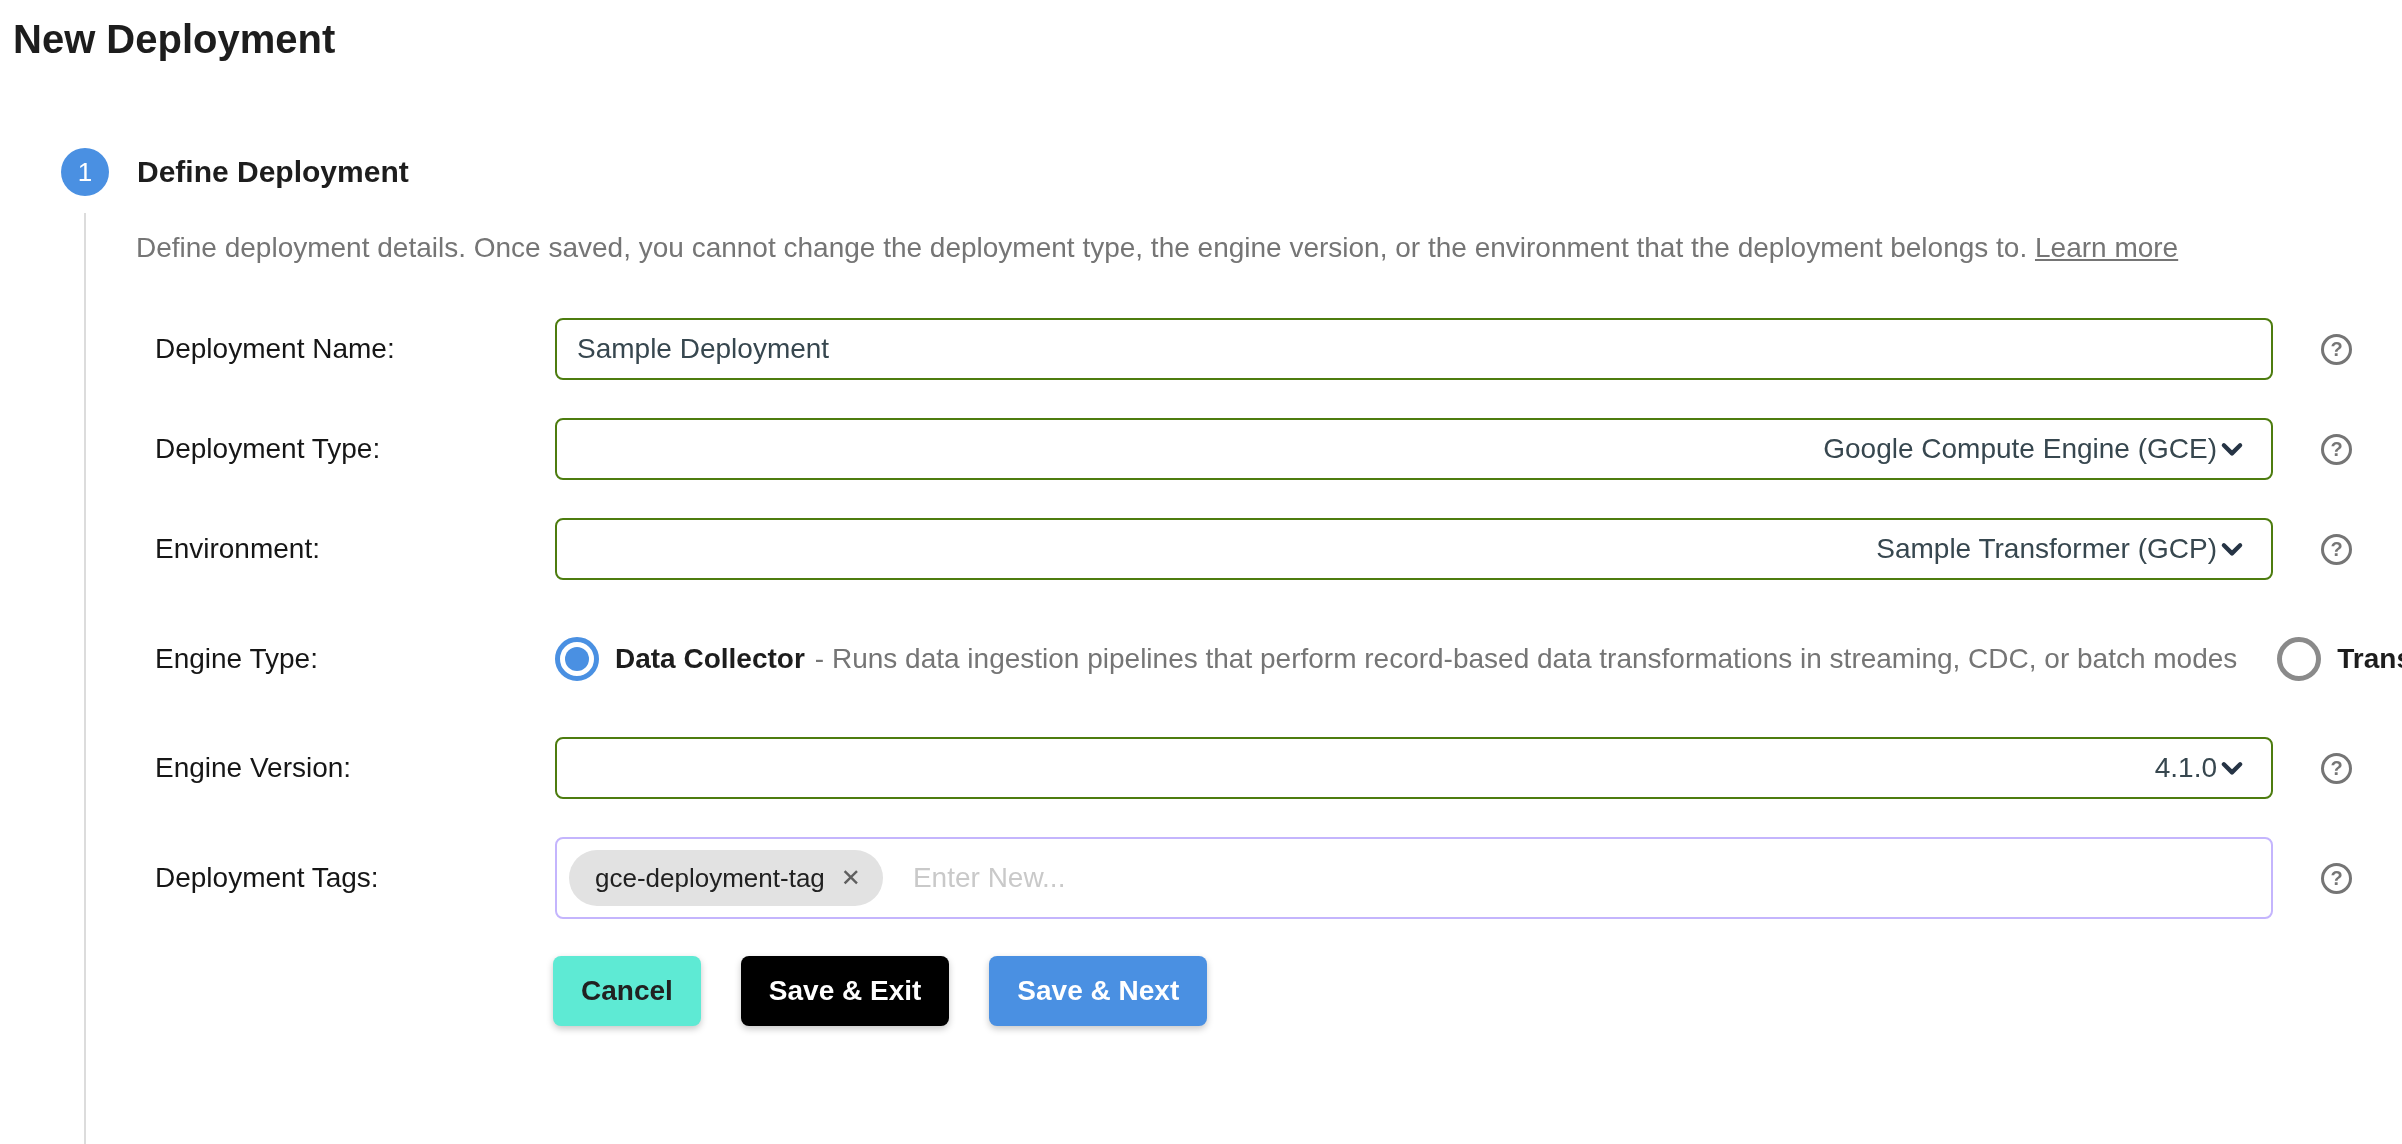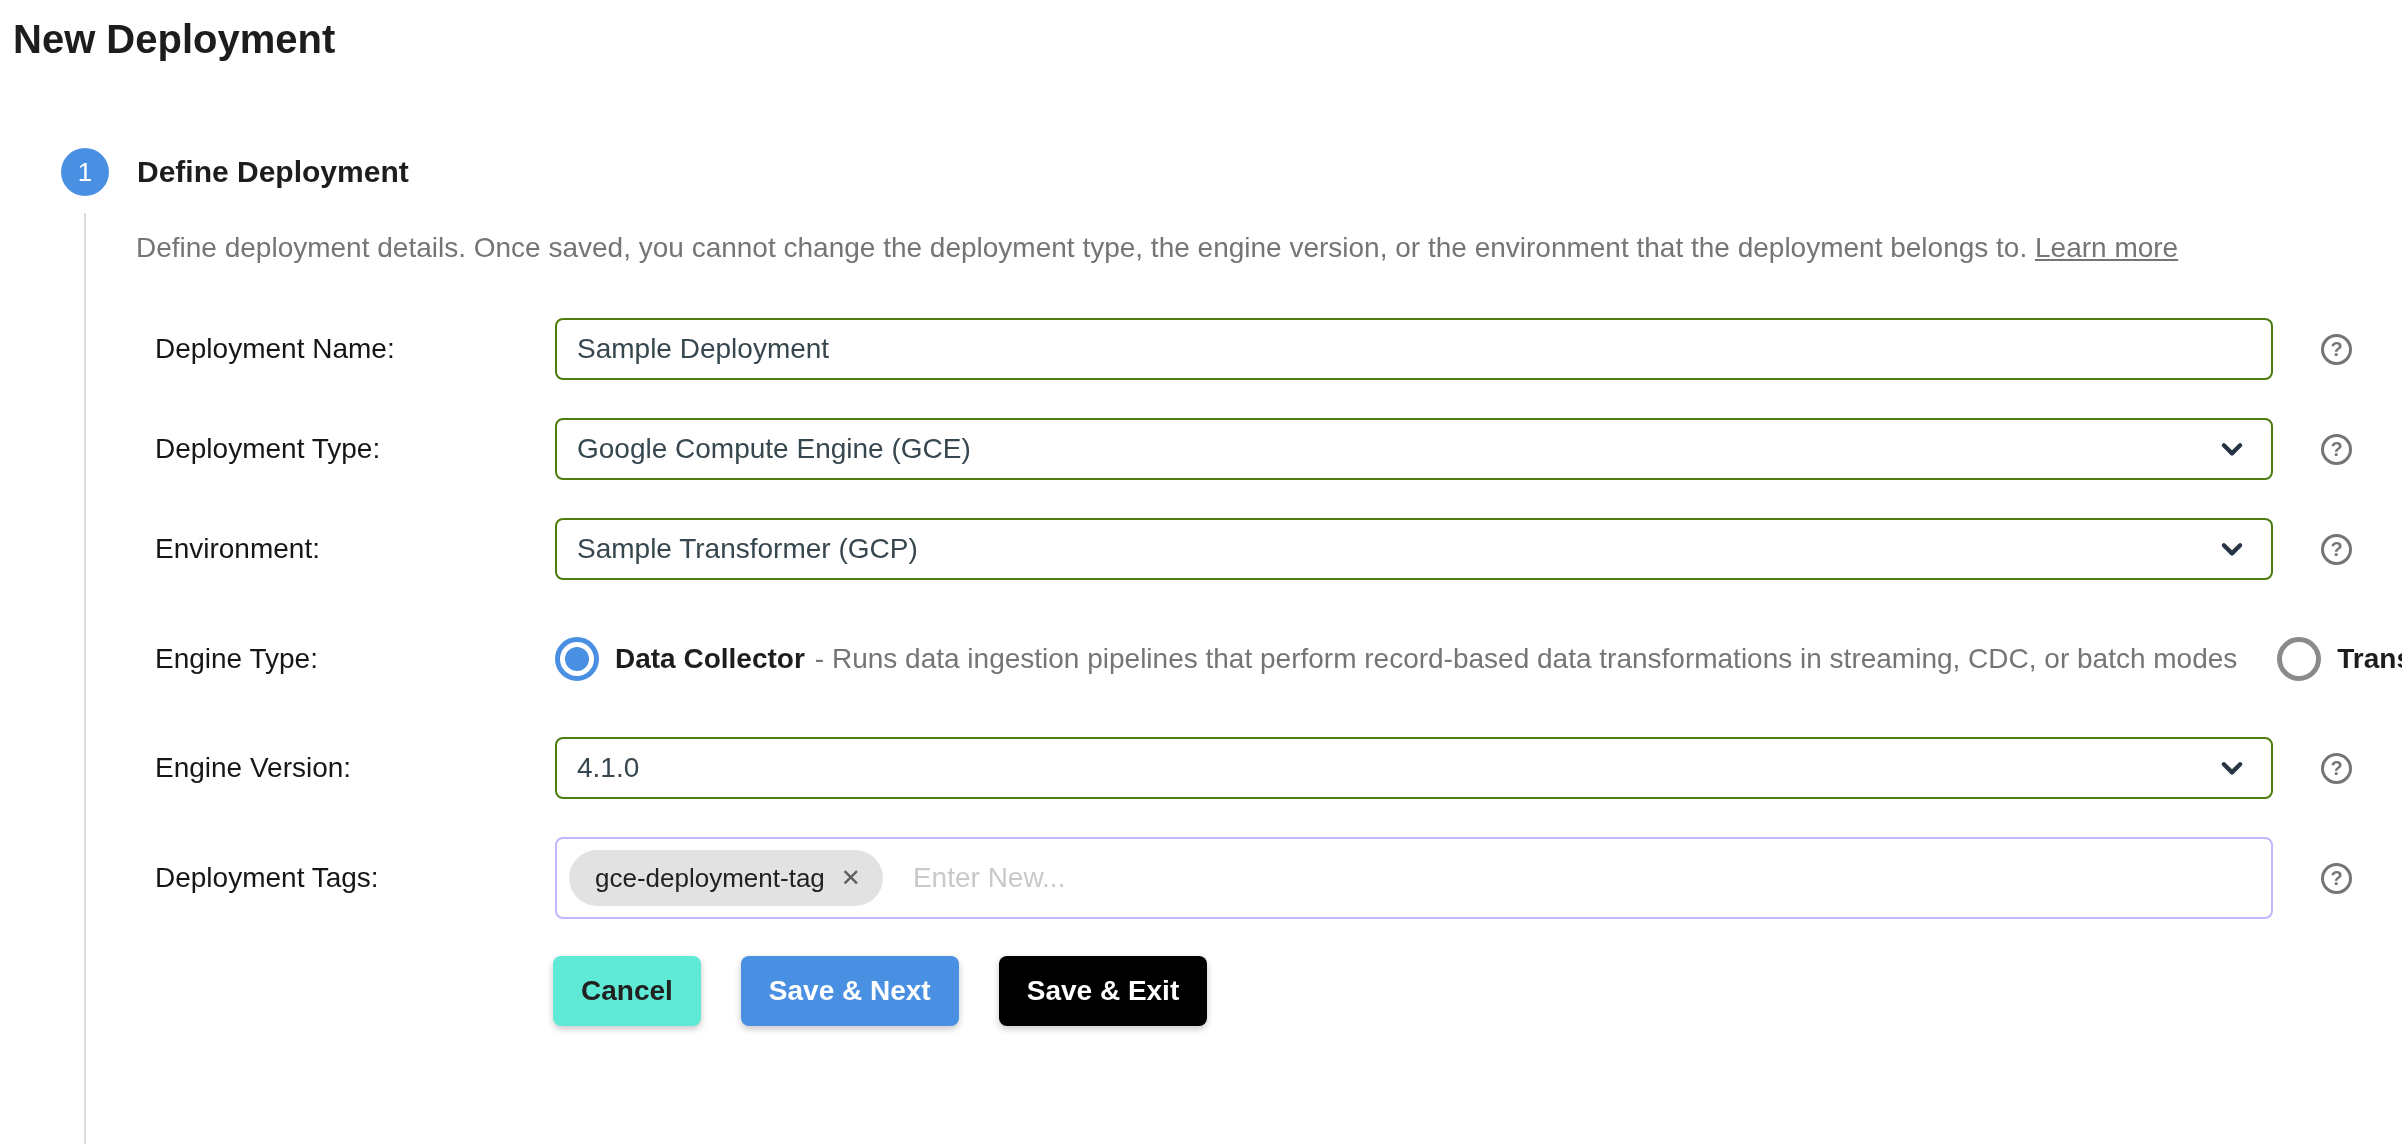--- a/index.html
+++ b/index.html
@@ -68,21 +68,21 @@
     border: 2px solid #4d7c0f; border-radius: 8px;
     background: #ffffff;
     display: flex; align-items: center;
     padding: 0 20px;
     font-size: 28px; color: #37474f;
   }
   input.text-field {
     font-family: "Liberation Sans", sans-serif;
     outline: none; display: block;
   }
-  .select-field { justify-content: space-between; cursor: pointer; }
+  .select-field { justify-content: flex-end; cursor: pointer; }
   .select-value { color: #37474f; }
   .chevron-icon { flex: none; display: flex; align-items: center; margin-right: 4px; }
 
   .help-icon {
     width: 31px; height: 31px; flex: none;
     margin-left: 48px;
     border: 3px solid #757575; border-radius: 50%;
     display: flex; align-items: center; justify-content: center;
     font-size: 20px; font-weight: 700; color: #757575;
     cursor: pointer;
@@ -237,18 +237,18 @@
           <span>gce-deployment-tag</span>
           <span class="tag-remove">✕</span>
         </span>
         <input class="tags-input" type="text" placeholder="Enter New..." style="">
       </div>
       <span class="help-icon">?</span>
     </div>
 
     <div class="actions">
       <button class="btn btn-cancel">Cancel</button>
+      <button class="btn btn-dark">Save &amp; Exit</button>
       <button class="btn btn-primary">Save &amp; Next</button>
-      <button class="btn btn-dark">Save &amp; Exit</button>
     </div>
 
   </div>
 </div>
 
 </body></html>

